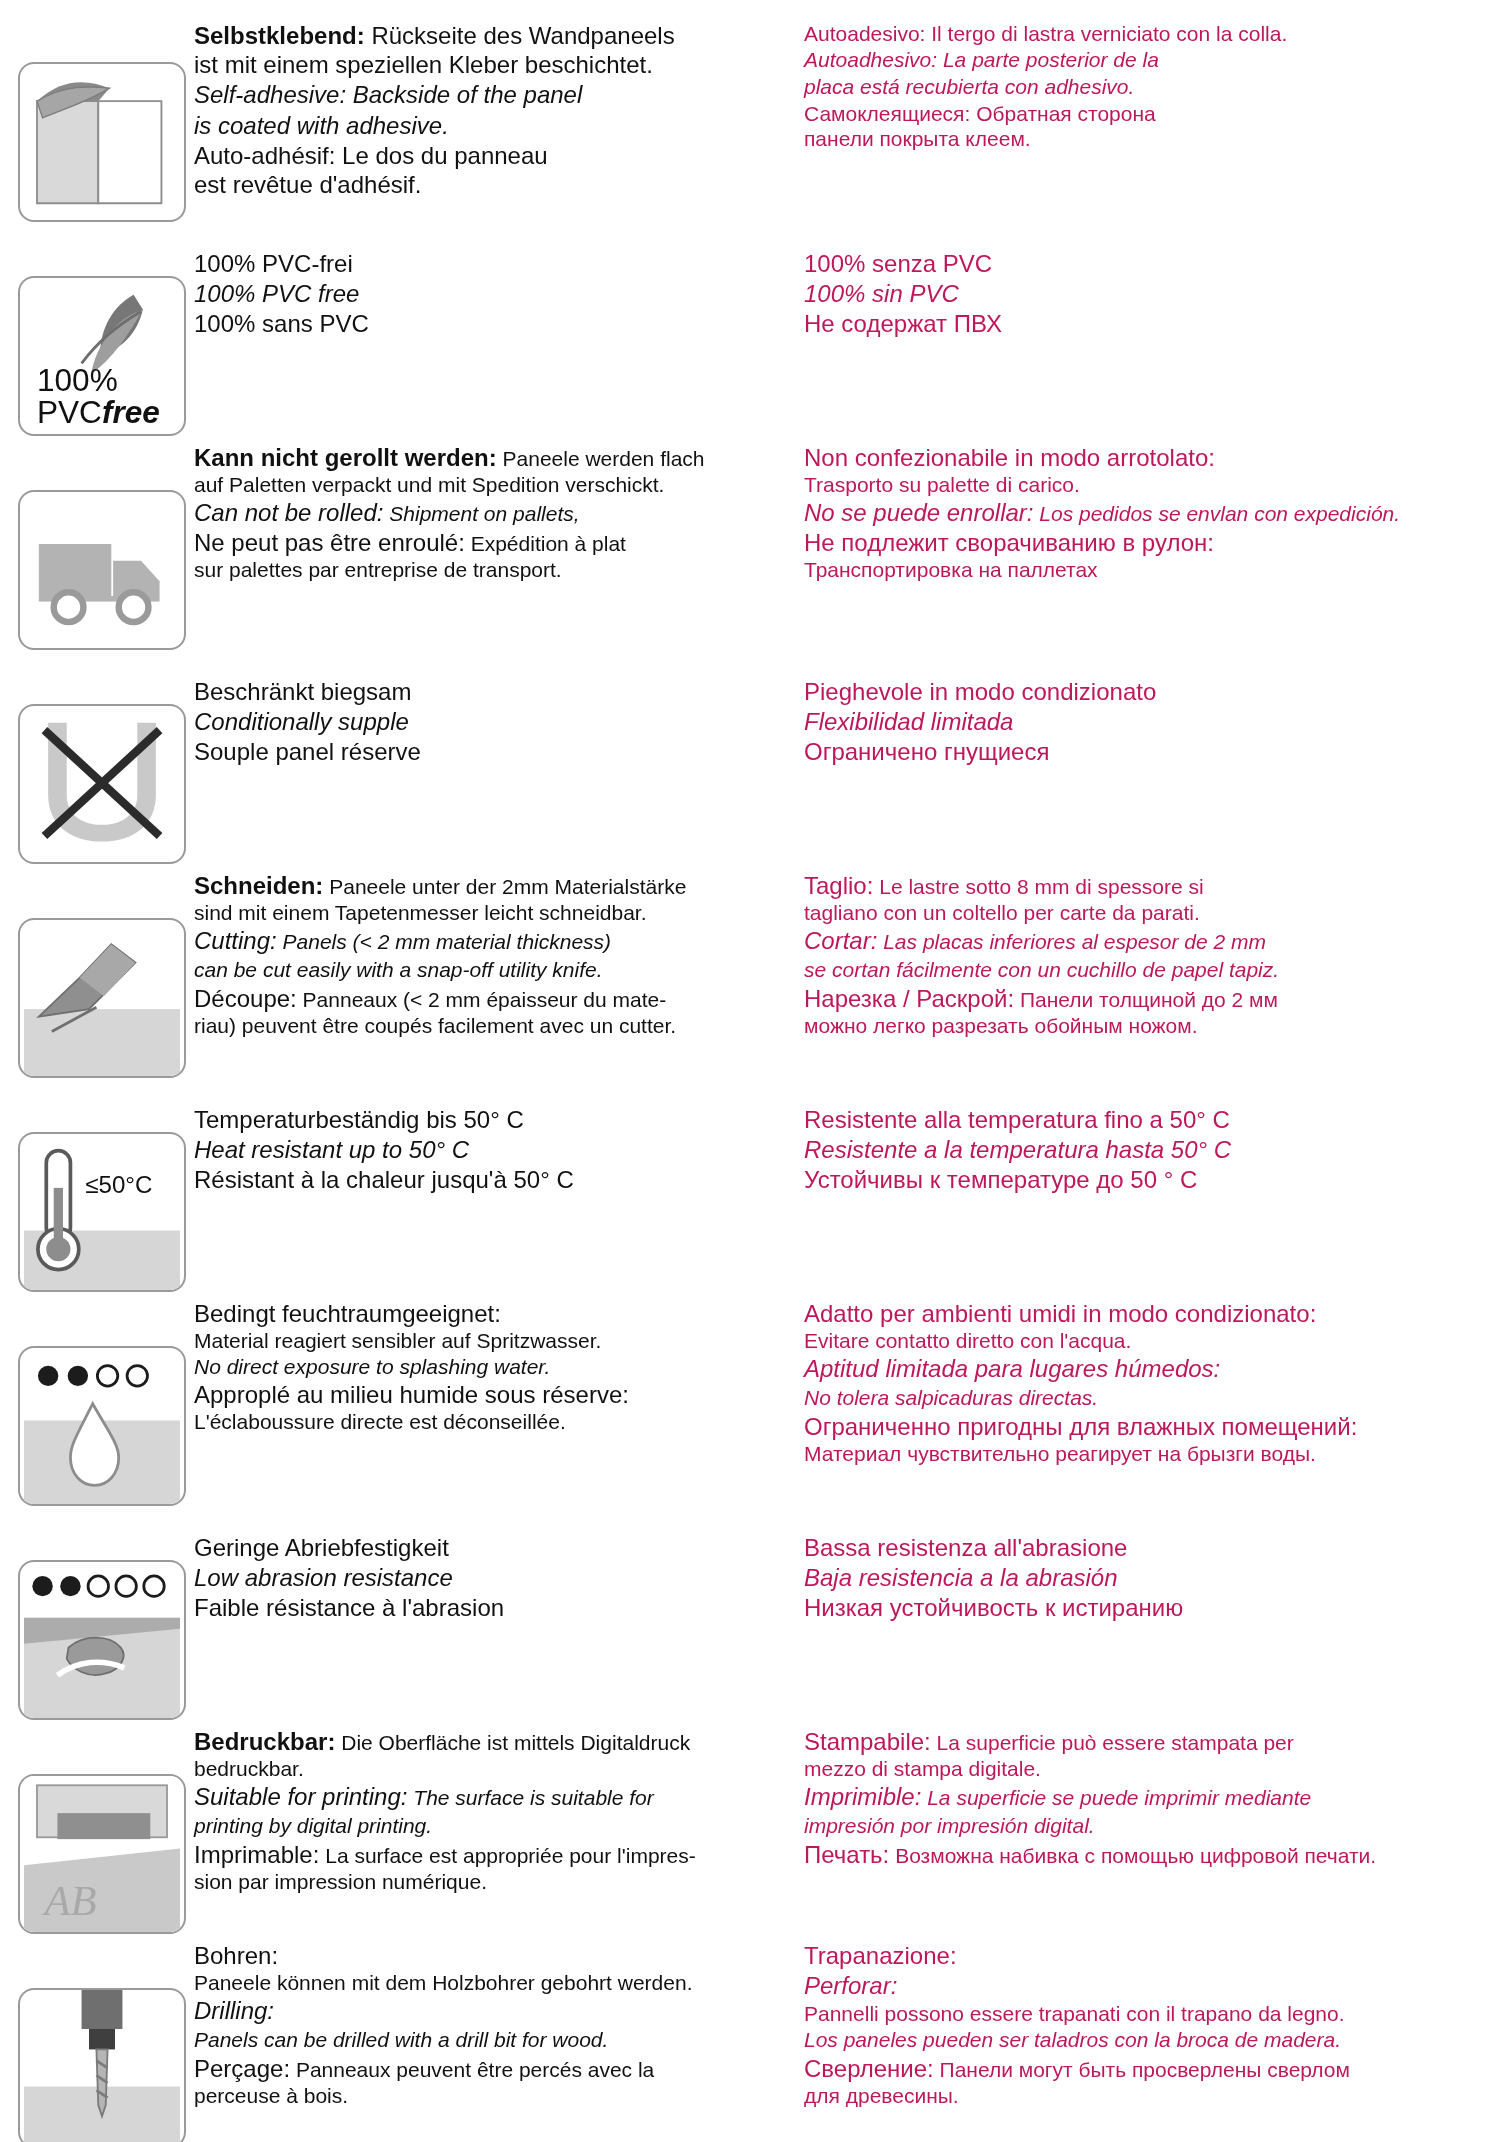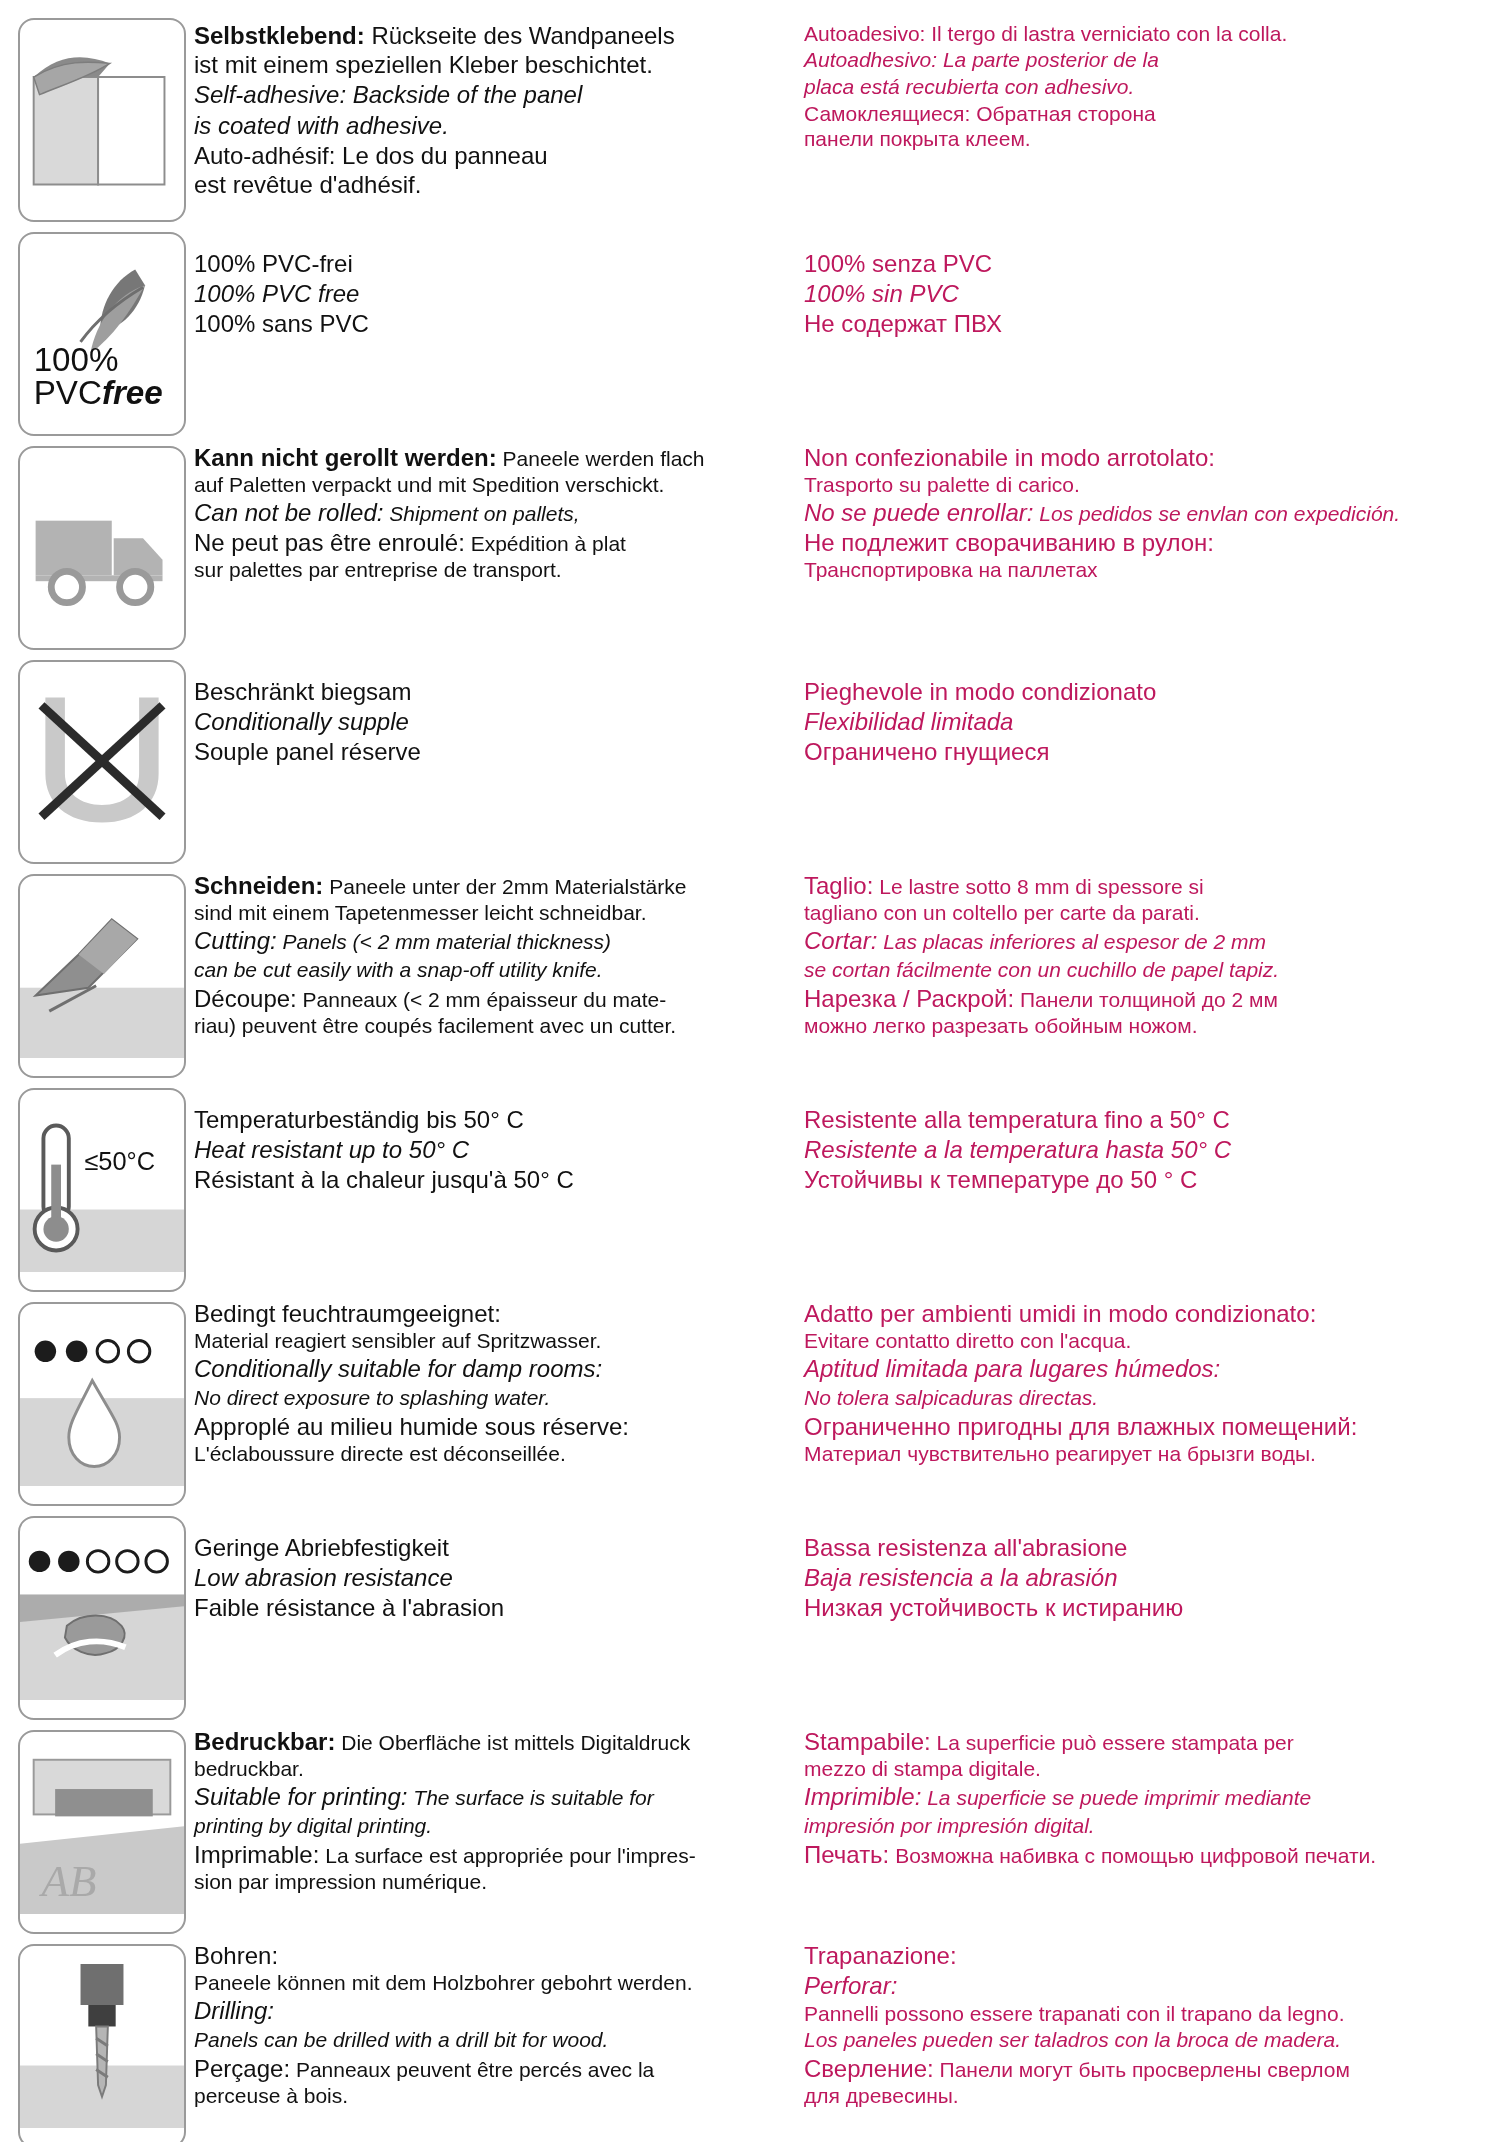--- a/index.html
+++ b/index.html
@@ -27,27 +27,28 @@
     padding: 0 0 0 6px;
   }
   .icon-cell {
     width: 176px;
     min-width: 176px;
     padding-top: 4px;
     box-sizing: border-box;
   }
   .icon-box {
     width: 168px;
-    height: 204px;
+    height: 160px;
     border: 2px solid #9a9a9a;
     border-radius: 16px;
     background: #ffffff;
     position: relative;
     overflow: hidden;
     box-sizing: border-box;
+    margin-top: 44px;
   }
   .icon-box svg { display: block; width: 100%; height: 100%; }
   .txt-cell {
     box-sizing: border-box;
   }
   .col-left { width: 610px; min-width: 610px; padding-right: 8px; padding-top: 2px; }
   .col-right { width: 700px; min-width: 700px; padding-top: 2px; }
 
   .de, .en, .fr, .it, .es, .ru {
     line-height: 1.26;
@@ -244,21 +245,20 @@
           <circle cx="58" cy="30" r="11" fill="#1c1c1c"></circle>
           <circle cx="90" cy="30" r="11" fill="#ffffff" stroke="#1c1c1c" stroke-width="3"></circle>
           <circle cx="122" cy="30" r="11" fill="#ffffff" stroke="#1c1c1c" stroke-width="3"></circle>
           <path d="M74 60 C 58 92, 50 104, 50 118 C 50 136, 62 148, 76 148 C 90 148, 102 136, 102 118 C 102 104, 92 92, 74 60 Z" fill="#ffffff" stroke="#8d8d8d" stroke-width="3"></path>
         </svg>
       </div>
     </div>
     <div class="txt-cell col-left">
       <p class="line lead-b"><span>Bedingt feuchtraumgeeignet:</span></p>
       <p class="line rest"><span>Material reagiert sensibler auf Spritzwasser.</span></p>
-      <p class="line lead-b it"><span>Conditionally suitable for damp rooms:</span></p>
       <p class="line rest it"><span>No direct exposure to splashing water.</span></p>
       <p class="line lead-b"><span>Approplé au milieu humide sous réserve:</span></p>
       <p class="line rest"><span>L'éclaboussure directe est déconseillée.</span></p>
     </div>
     <div class="txt-cell col-right">
       <p class="line lead-b"><span>Adatto per ambienti umidi in modo condizionato:</span></p>
       <p class="line rest"><span>Evitare contatto diretto con l'acqua.</span></p>
       <p class="line lead-b it"><span>Aptitud limitada para lugares húmedos:</span></p>
       <p class="line rest it"><span>No tolera salpicaduras directas.</span></p>
       <p class="line lead-b"><span>Ограниченно пригодны для влажных помещений:</span></p>

